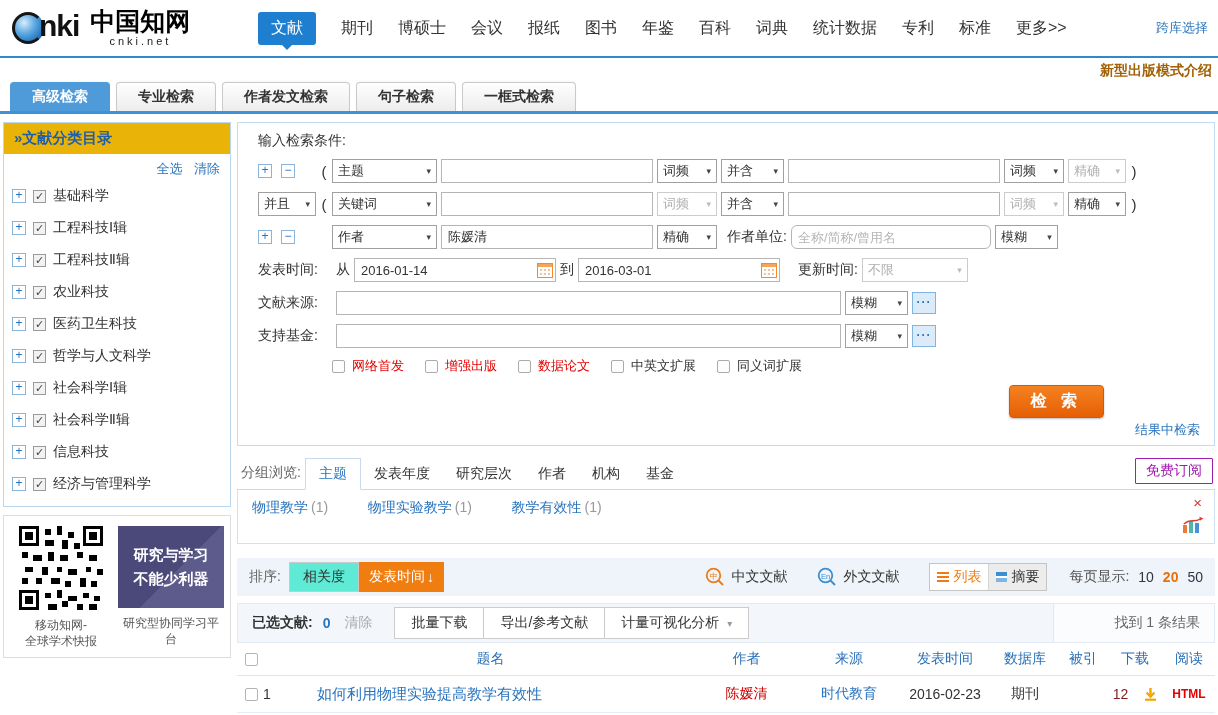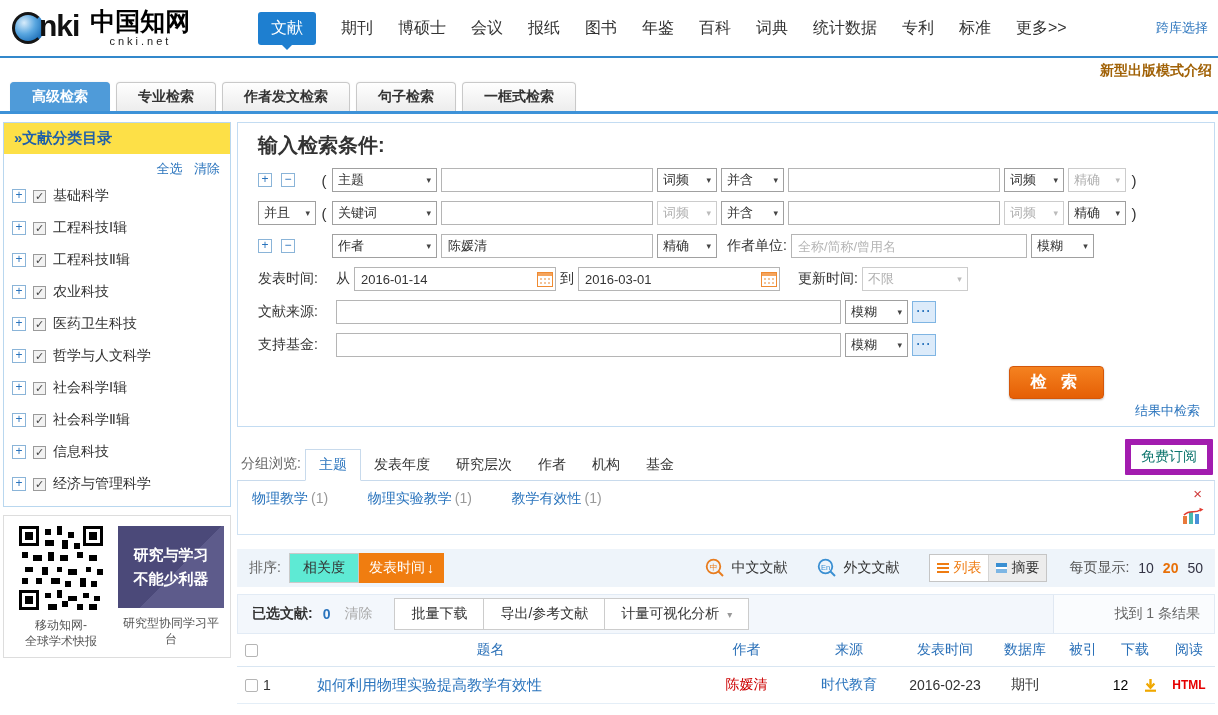--- a/index.html
+++ b/index.html
@@ -28,70 +28,70 @@
   .stab { padding: 5px 21px; font-size: 14px; border: 1px solid #c9c9c9; border-bottom: none; border-radius: 4px 4px 0 0; background: linear-gradient(#fefefe, #ededed); color: #333; box-shadow: 0 -1px 2px rgba(0,0,0,.04); font-weight: bold; }
   .stab.active { background: #4f9bd9; color: #fff; border-color: #4f9bd9; font-weight: bold; }
 
   
   .content { display: flex; gap: 6px; padding: 8px 3px 0 3px; }
   .left-col { width: 228px; flex: none; }
   .main-col { flex: 1; min-width: 0; }
 
   
   .catalog { border: 1px solid #b9d7ef; background: #fff; }
-  .catalog-header { background: #fde047; color: #1f5fa9; font-weight: bold; font-size: 15px; padding: 6px 10px; }
+  .catalog-header { background: #eab308; color: #1f5fa9; font-weight: bold; font-size: 15px; padding: 6px 10px; }
   .catalog-actions { text-align: right; padding: 6px 10px 0; font-size: 13px; }
   .catalog-actions span { color: #2a74bd; margin-left: 8px; }
   .catalog-list { padding: 2px 8px 6px; }
   .cat-item { display: flex; align-items: center; gap: 7px; padding: 7px 0; font-size: 14px; }
   .pm-icon { width: 14px; height: 14px; border: 1px solid #8ab4d8; color: #2a74bd; font-size: 12px; line-height: 11px; text-align: center; background: #fff; flex: none; }
   .cbx { width: 13px; height: 13px; border: 1px solid #9a9a9a; background: #f2f2f2; color: #444; font-size: 11px; line-height: 11px; text-align: center; flex: none; }
 
   
   .promo { border: 1px solid #ddd; margin-top: 8px; padding: 10px 6px 8px; display: flex; gap: 6px; justify-content: center; }
   .promo-half { display: flex; flex-direction: column; align-items: center; width: 50%; }
   .qr-frame { background: #fff; }
   .banner { width: 106px; height: 82px; background: linear-gradient(135deg, #4b4979 55%, #5d5b8b 55%); color: #fff; font-weight: bold; font-size: 15px; display: flex; flex-direction: column; justify-content: center; align-items: center; gap: 5px; }
   .promo-caption { font-size: 12px; color: #555; text-align: center; margin-top: 7px; line-height: 1.35; }
 
   
   .search-panel { border: 1px solid #c3dcf2; padding: 9px 14px 4px 20px; }
-  .sp-title { font-weight: bold; font-size: 20px; margin-bottom: 9px; }
+  .sp-title { font-weight: normal; font-size: 14px; margin-bottom: 9px; }
   .frow { display: flex; align-items: center; gap: 4px; margin-bottom: 9px; }
   .slot-prefix { width: 58px; flex: none; display: flex; gap: 9px; align-items: center; }
   .paren { font-size: 15px; width: 8px; text-align: center; flex: none; }
   .sel { height: 24px; border: 1px solid #a0a0a0; background: #fff; display: inline-flex; align-items: center; justify-content: space-between; padding: 0 5px; font-size: 13px; flex: none; }
   .sel .caret { font-size: 9px; color: #444; margin-left: 3px; }
   .sel.disabled { color: #b0b0b0; border-color: #cccccc; }
   .sel.disabled .caret { color: #bbb; }
   .w105 { width: 105px; } .w60 { width: 60px; } .w63 { width: 63px; } .w58 { width: 58px; } .w106 { width: 106px; }
   .inp { height: 24px; border: 1px solid #b5b5b5; padding: 0 6px; font-size: 13px; font-family: inherit; color: #333; }
   .inp::placeholder { color: #b5b5b5; }
-  .w212 { width: 212px; } .w200 { width: 236px; } .w505 { width: 505px; }
+  .w212 { width: 212px; } .w200 { width: 200px; border-radius: 6px; } .w505 { width: 505px; }
   .flabel { font-size: 14px; flex: none; }
   .lbl76 { width: 74px; }
   .datebox { width: 202px; position: relative; flex: none; }
   .datebox .inp { width: 100%; padding-right: 22px; }
   .cal-icon { position: absolute; right: 3px; top: 4px; }
   .dots-btn { width: 24px; height: 22px; background: #dcebfa; border: 1px solid #7fb5e3; color: #2a74bd; font-weight: bold; font-size: 12px; line-height: 18px; text-align: center; letter-spacing: 1px; flex: none; }
   .opt-row { margin-left: 74px; display: flex; gap: 21px; align-items: center; margin-bottom: 10px; }
   .opt { display: flex; gap: 7px; align-items: center; font-size: 13px; }
   .opt .box { width: 13px; height: 13px; border: 1px solid #ababab; background: #fdfdfd; border-radius: 2px; flex: none; }
   .opt.hl .olbl { color: #e60000; }
   .btn-row { display: flex; justify-content: flex-end; padding-right: 96px; }
   .search-btn { background: linear-gradient(#f58220, #e55f05); color: #fff; font-size: 16px; font-weight: bold; padding: 5px 21px; border-radius: 4px; border: 1px solid #d4570a; letter-spacing: 5px; box-shadow: 0 1px 2px rgba(0,0,0,.25); }
   .link-row { text-align: right; padding: 3px 0 2px; }
   .sir-link { color: #2a74bd; font-size: 13px; }
 
   
   .group-row { display: flex; align-items: flex-end; margin-top: 12px; border-bottom: 1px solid #c8daec; padding-left: 4px; }
   .group-label { color: #666; font-size: 14px; padding-bottom: 7px; margin-right: 4px; }
   .gtab { padding: 6px 13px; font-size: 14px; color: #333; }
   .gtab.active { color: #2a74bd; border: 1px solid #c8daec; border-bottom: 1px solid #fff; background: #fff; margin-bottom: -1px; }
-  .subscribe { margin-left: auto; color: #0f766e; border: 6px solid #a21caf; padding: 3px 10px; font-size: 14px; margin-bottom: 5px; margin-right: 2px; border-radius: 1px; }
+  .subscribe { margin-left: auto; color: #a21caf; border: 1px solid #a21caf; padding: 3px 10px; font-size: 14px; margin-bottom: 5px; margin-right: 2px; border-radius: 1px; }
 
   
   .kw-box { border: 1px solid #cfe2f3; border-top: none; padding: 9px 14px 16px; position: relative; min-height: 54px; }
   .kw-item { margin-right: 36px; font-size: 14px; display: inline-block; }
   .kw-link { color: #2a74bd; }
   .kw-count { color: #999; margin-left: 3px; }
   .kw-close { position: absolute; right: 12px; top: 5px; color: #d03b3b; font-size: 15px; line-height: 1; }
   .kw-chart { position: absolute; right: 10px; top: 26px; }
 
   
@@ -127,21 +127,21 @@
   .tgrid { display: grid; grid-template-columns: 50px 1fr 105px 100px 92px 68px 48px 56px 52px; align-items: center; }
   .thead { height: 33px; border-bottom: 1px solid #d9e6f2; color: #2a70b8; }
   .th { text-align: center; }
   .cell-check { display: flex; gap: 5px; align-items: center; padding-left: 8px; }
   .tbl-cbx { width: 13px; height: 13px; border: 1px solid #b5b5b5; background: #fff; border-radius: 2px; flex: none; }
   .trow { height: 37px; border-bottom: 1px solid #e4eef7; }
   .td-title { color: #2a74bd; font-size: 15px; padding-left: 30px; overflow: hidden; white-space: nowrap; text-overflow: ellipsis; }
   .td-author { color: #c00; text-align: center; }
   .td-source { color: #2a74bd; text-align: center; }
   .td-center { text-align: center; color: #333; }
-  .td-dl { text-align: center; color: #000000; display: flex; align-items: center; justify-content: center; gap: 16px; }
+  .td-dl { text-align: center; color: #7f1d1d; display: flex; align-items: center; justify-content: center; gap: 16px; }
   .td-read { text-align: center; color: #e60000; font-weight: bold; font-size: 12px; }
 </style>
 </head>
 <body>
 
 <header class="top-header" data-interactable="false">
   <div class="logo" data-interactable="true">
     <span class="globe" data-interactable="false"></span>
     <span class="logo-latin" data-interactable="false">nki</span>
     <span class="logo-right">
@@ -456,20 +456,42 @@
       <div class="frow">
         <span class="flabel lbl76" data-interactable="false">支持基金:</span>
         <input class="inp w505" data-interactable="true" style="">
         <div class="sel w63" data-interactable="true">
             <span>模糊</span>
             <span class="caret" data-interactable="false">▾</span>
           </div>
         <span class="dots-btn" data-interactable="true">···</span>
       </div>
 
+      <div class="opt-row">
+        <span class="opt hl" data-interactable="true">
+            <span class="box" data-interactable="true"></span>
+            <span class="olbl">网络首发</span>
+          </span>
+        <span class="opt hl" data-interactable="true">
+            <span class="box" data-interactable="true"></span>
+            <span class="olbl">增强出版</span>
+          </span>
+        <span class="opt hl" data-interactable="true">
+            <span class="box" data-interactable="true"></span>
+            <span class="olbl">数据论文</span>
+          </span>
+        <span class="opt" data-interactable="true">
+            <span class="box" data-interactable="true"></span>
+            <span class="olbl">中英文扩展</span>
+          </span>
+        <span class="opt" data-interactable="true">
+            <span class="box" data-interactable="true"></span>
+            <span class="olbl">同义词扩展</span>
+          </span>
+      </div>
 
       <div class="btn-row">
         <button class="search-btn" data-interactable="true">检 索</button>
       </div>
       <div class="link-row">
         <span class="sir-link" data-interactable="true">结果中检索</span>
       </div>
     </section>
 
     <div class="group-row" data-interactable="false">

